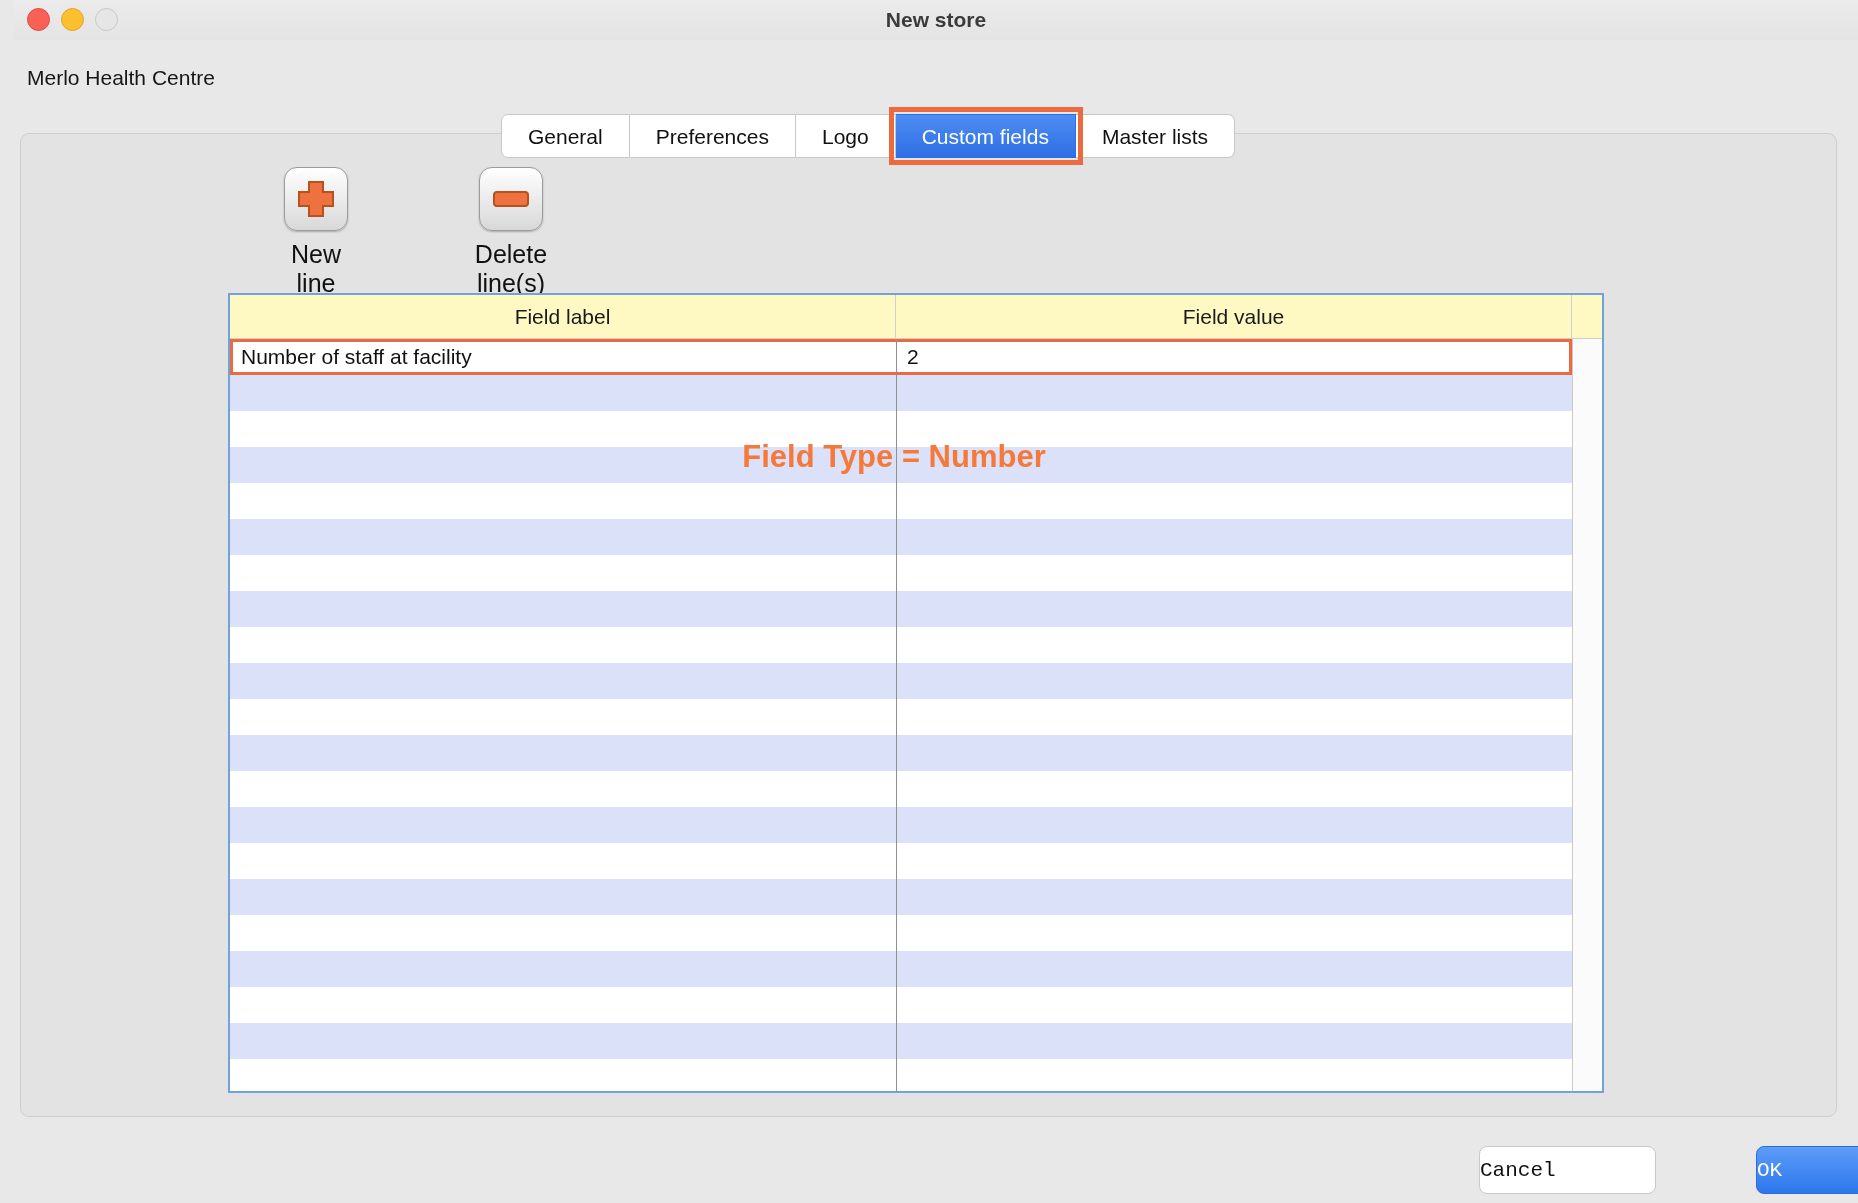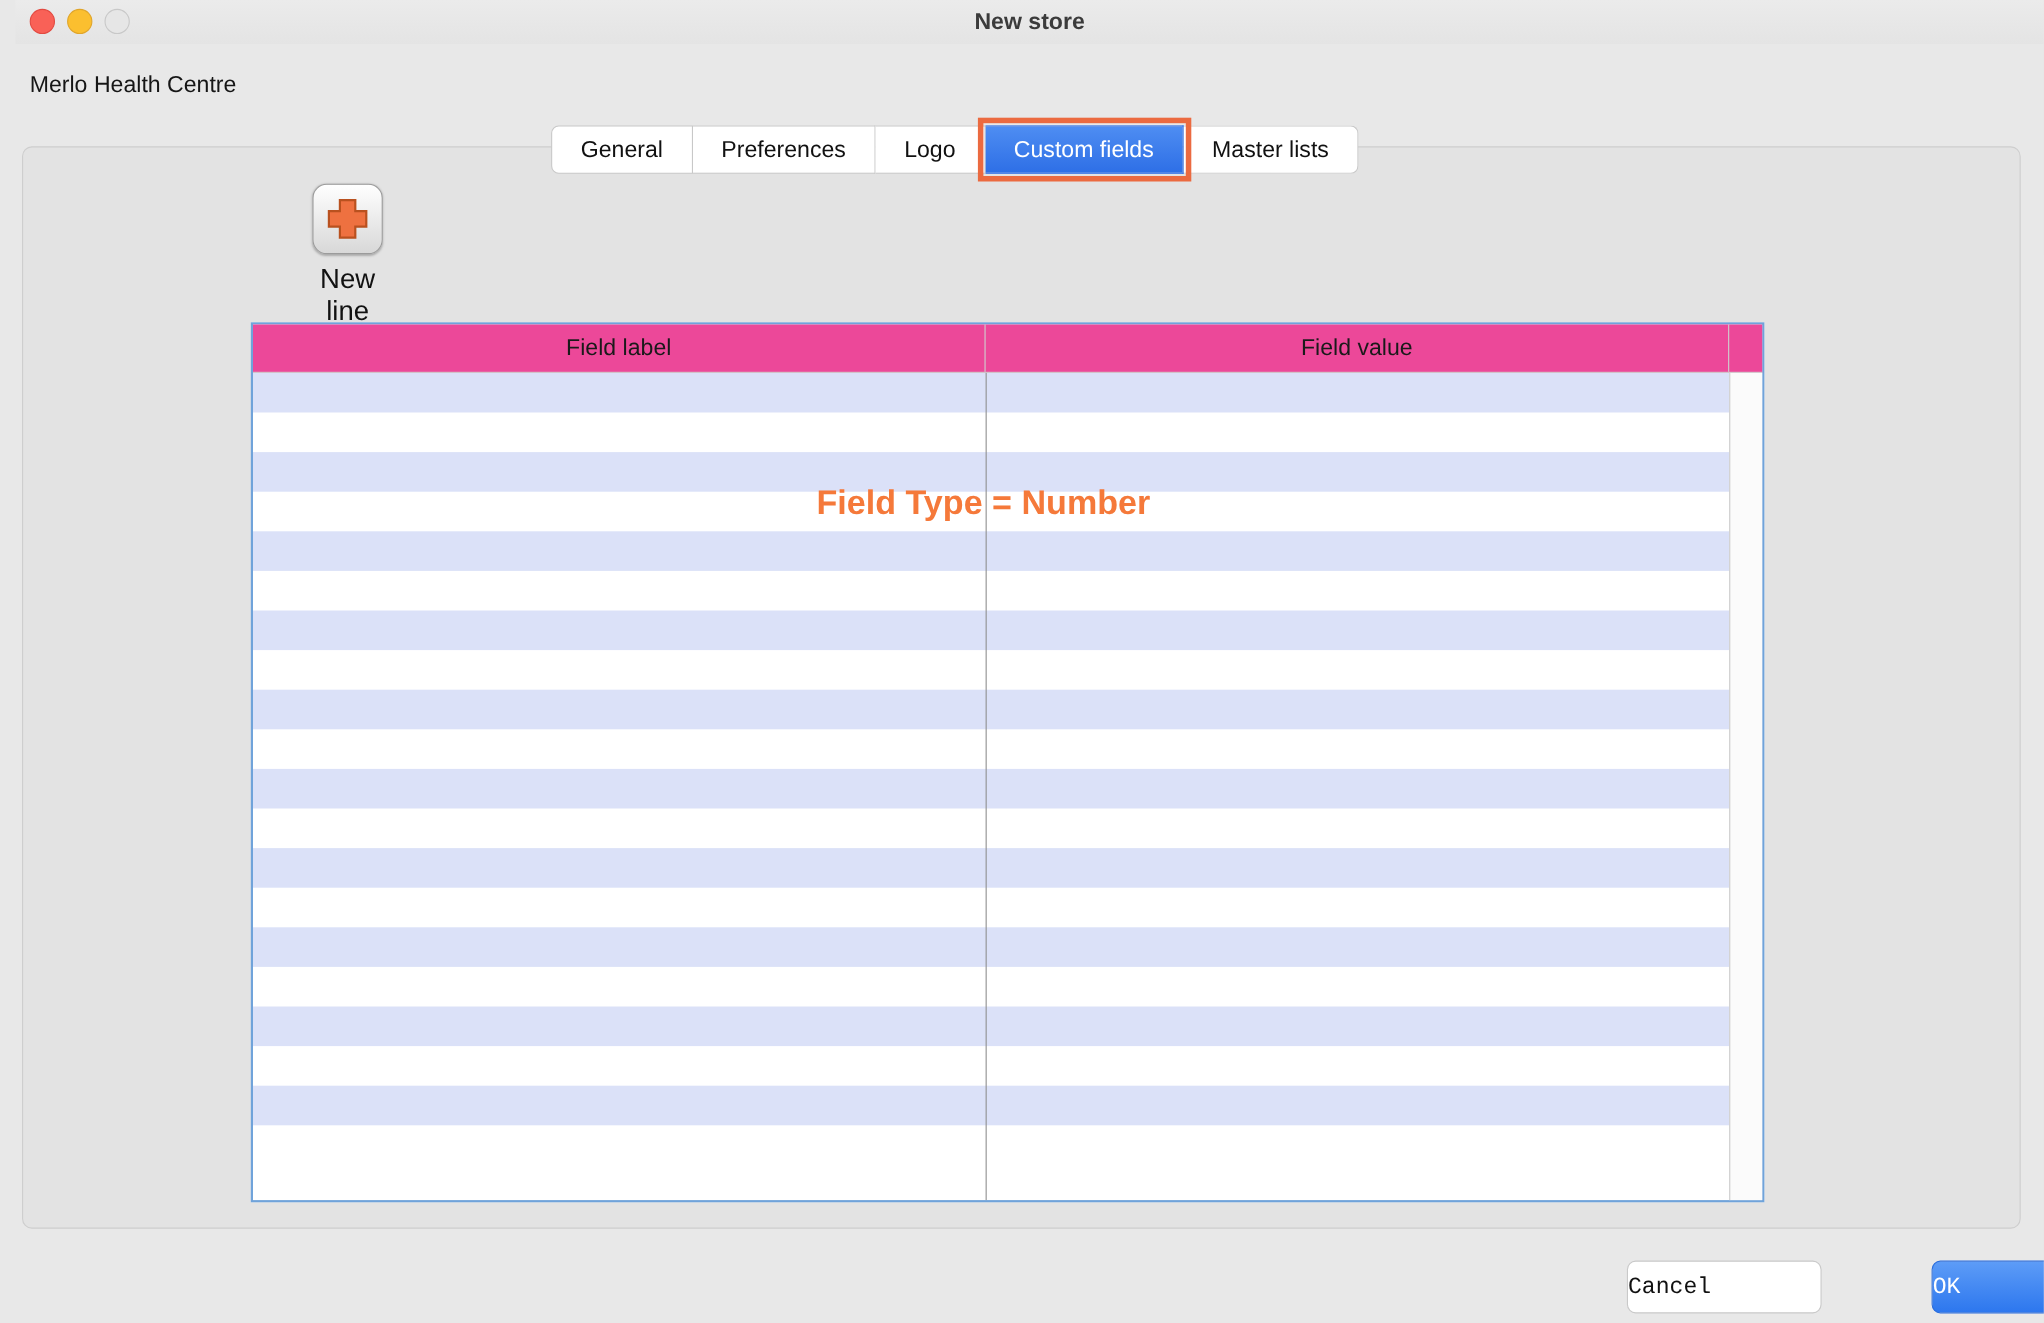--- a/index.html
+++ b/index.html
@@ -54,21 +54,21 @@
     box-shadow:0 1px 2px rgba(0,0,0,.25);
     display:flex; align-items:center; justify-content:center;
   }
   .tool-label { margin-top:9px; font-size:25px; color:#111; }
 
   
   .table {
     position:absolute; left:207px; top:159px; width:1376px; height:800px;
     background:#ffffff; border:2px solid var(--table-border-blue,#70a3da); box-sizing:border-box;
   }
-  .thead { display:flex; height:44px; background:#ec4899; border-bottom:1px solid #cfcfcf; box-sizing:border-box; }
+  .thead { display:flex; height:44px; background:#fef9c3; border-bottom:1px solid #cfcfcf; box-sizing:border-box; }
   .th { font-size:21px; line-height:43px; text-align:center; color:#1a1a1a; box-sizing:border-box; }
   .th-label { width:666px; border-right:1px solid #cfcfcf; }
   .th-value { width:676px; border-right:1px solid #cfcfcf; }
   .th-scroll { flex:1; }
 
   .tbody { position:absolute; left:0; top:44px; right:30px; bottom:0; overflow:hidden; }
   .row { height:36px; display:flex; box-sizing:border-box; }
   .row.striped { background:var(--row-stripe,#dbe1f8); }
   .row.highlight { background:#fff; border:3px solid var(--highlight-orange,#eb6a40); }
   .cell { font-size:21px; line-height:30px; box-sizing:border-box; white-space:nowrap; overflow:hidden; color:#111; }
@@ -118,28 +118,40 @@
 
   <div class="tool tool-newline">
     <div class="tool-icon">
       <svg width="44" height="44" viewBox="0 0 44 44">
         <path d="M15 5 H29 V15 H39 V29 H29 V39 H15 V29 H5 V15 H15 Z" fill="#ee7140" stroke="#b9511f" stroke-width="2"></path>
       </svg>
     </div>
     <div class="tool-label">New line</div>
   </div>
 
+  <div class="tool tool-delete">
+    <div class="tool-icon">
+      <svg width="44" height="44" viewBox="0 0 44 44">
+        <rect x="5" y="15" width="34" height="14" rx="3" fill="#ee7140" stroke="#b9511f" stroke-width="2"></rect>
+      </svg>
+    </div>
+    <div class="tool-label">Delete line(s)</div>
+  </div>
 
   <div class="table">
     <div class="thead">
       <div class="th th-label">Field label</div>
       <div class="th th-value">Field value</div>
       <div class="th th-scroll"></div>
     </div>
     <div class="tbody" id="tbody">
+        <div class="row highlight">
+          <div class="cell cell-label">Number of staff at facility</div>
+          <div class="cell cell-value">2</div>
+        </div>
         <div class="row striped"></div>
         <div class="row"></div>
         <div class="row striped"></div>
         <div class="row"></div>
         <div class="row striped"></div>
         <div class="row"></div>
         <div class="row striped"></div>
         <div class="row"></div>
         <div class="row striped"></div>
         <div class="row"></div>

